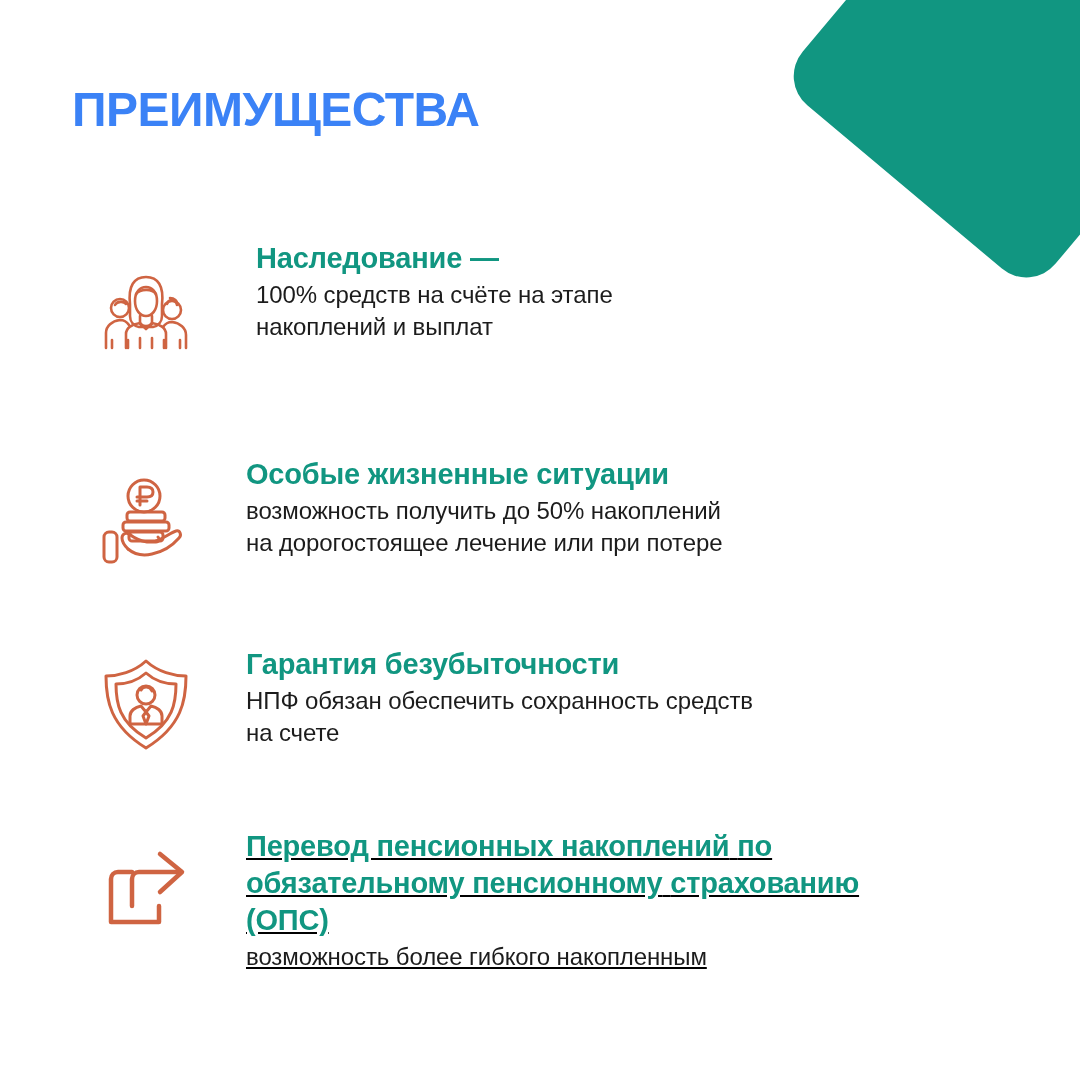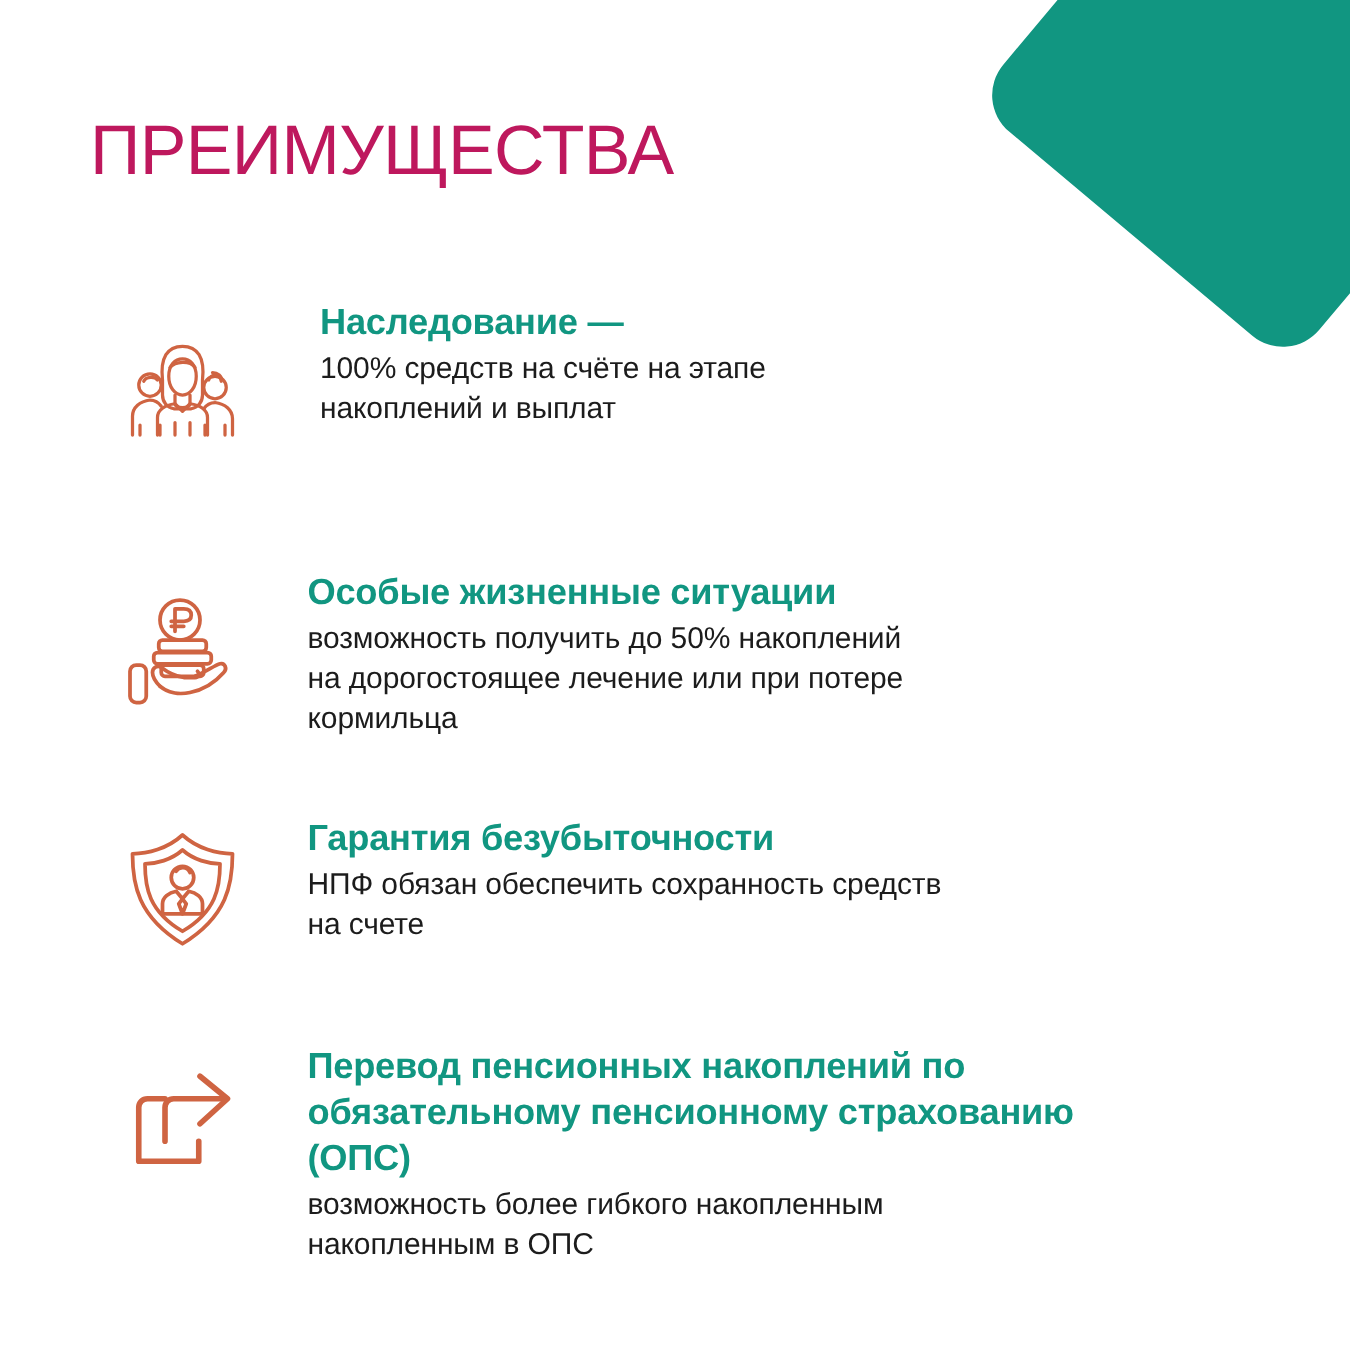--- a/index.html
+++ b/index.html
@@ -42,46 +42,46 @@
     border-radius: 38px;
     transform: rotate(40deg);
     transform-origin: 50% 50%;
   }
 
   
   .page-title {
     position: absolute;
     left: 72px;
     top: 54px;
-    font-size: 56px;
+    font-size: 48px;
     line-height: 1.0;
-    font-weight: normal;
+    font-weight: bold;
     letter-spacing: -0.5px;
-    color: #be185d;
+    color: #3b82f6;
     white-space: nowrap;
   }
 
   
   .benefits {
     position: absolute;
     left: 0;
     top: 240px;
     width: 1060px;
   }
 
   .benefit {
     position: relative;
     display: flex;
     align-items: flex-start;
     padding-left: 90px;
   }
   .benefit-1 { margin-top: 0px; }
   .benefit-2 { margin-top: 84px; }
   .benefit-3 { margin-top: 62px; }
-  .benefit-4 { margin-top: 62px; }
+  .benefit-4 { margin-top: 62px; text-decoration: underline; }
 
   .benefit-icon {
     flex: 0 0 auto;
     width: 112px;
     height: 112px;
     display: flex;
     align-items: flex-start;
     justify-content: center;
   }
   .benefit-1 .benefit-icon { padding-top: 20px; }
@@ -182,21 +182,20 @@
           <path d="M32 77 C28 73 26 69 26 66 C26 62 30 60 33 62 C37 65 44 69 51 70 L60 70 C63 70 64 67 62 65"></path>
 
           <rect x="8" y="60" width="13" height="30" rx="5"></rect>
         </svg>
       </div>
       <div class="benefit-text">
         <div class="benefit-heading">Особые жизненные ситуации</div>
         <div class="benefit-body">
           <span class="line">возможность получить до 50% накоплений</span>
           <span class="line">на дорогостоящее лечение или при потере</span>
-          <span class="line">кормильца</span>
         </div>
       </div>
     </div>
 
     <div class="benefit benefit-3">
       <div class="benefit-icon">
         <svg viewBox="0 0 100 100" xmlns="http://www.w3.org/2000/svg" fill="none" stroke="#CF6442" stroke-width="3" stroke-linecap="round" stroke-linejoin="round">
 
           <path d="M50 7 C38 18 22 22 10 22 C10 46 14 72 50 94 C86 72 90 46 90 22 C78 22 62 18 50 7 Z"></path>
 
@@ -231,19 +230,18 @@
         </svg>
       </div>
       <div class="benefit-text">
         <div class="benefit-heading">
           <span class="line">Перевод пенсионных накоплений</span>
           <span class="line">по обязательному пенсионному</span>
           <span class="line">страхованию (ОПС)</span>
         </div>
         <div class="benefit-body">
           <span class="line">возможность более гибкого накопленным</span>
-          <span class="line">накопленным в ОПС</span>
         </div>
       </div>
     </div>
 
   </div>
 </div>
 
 </body></html>

